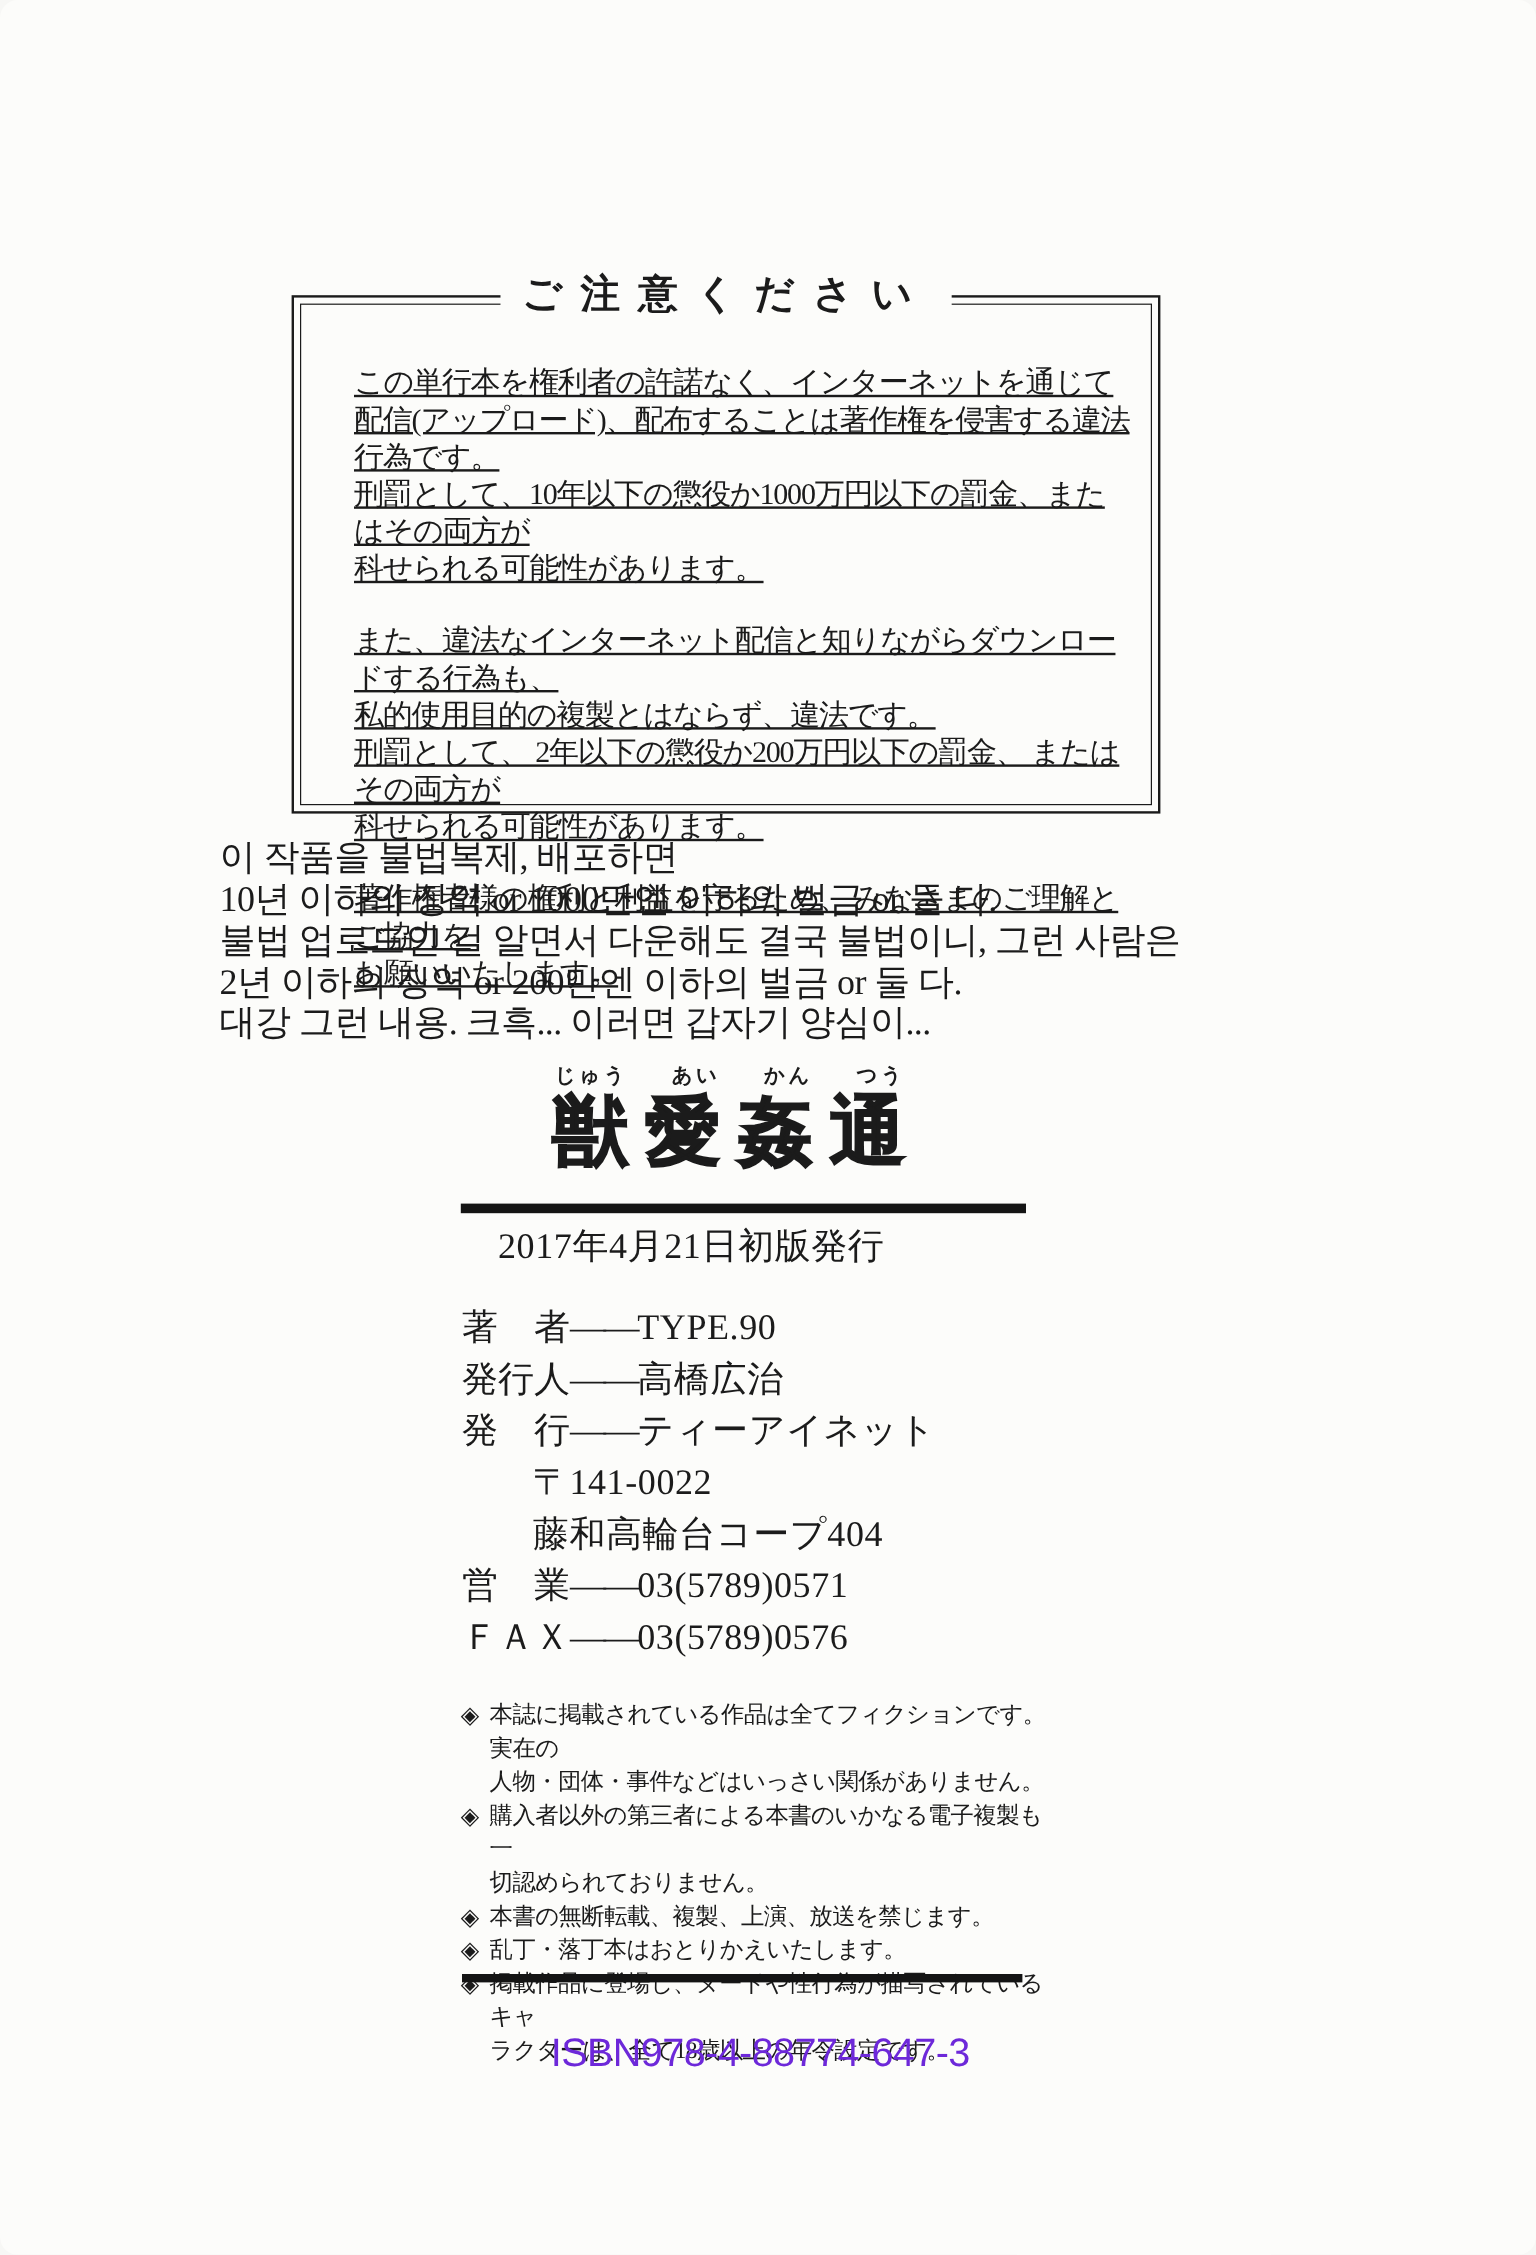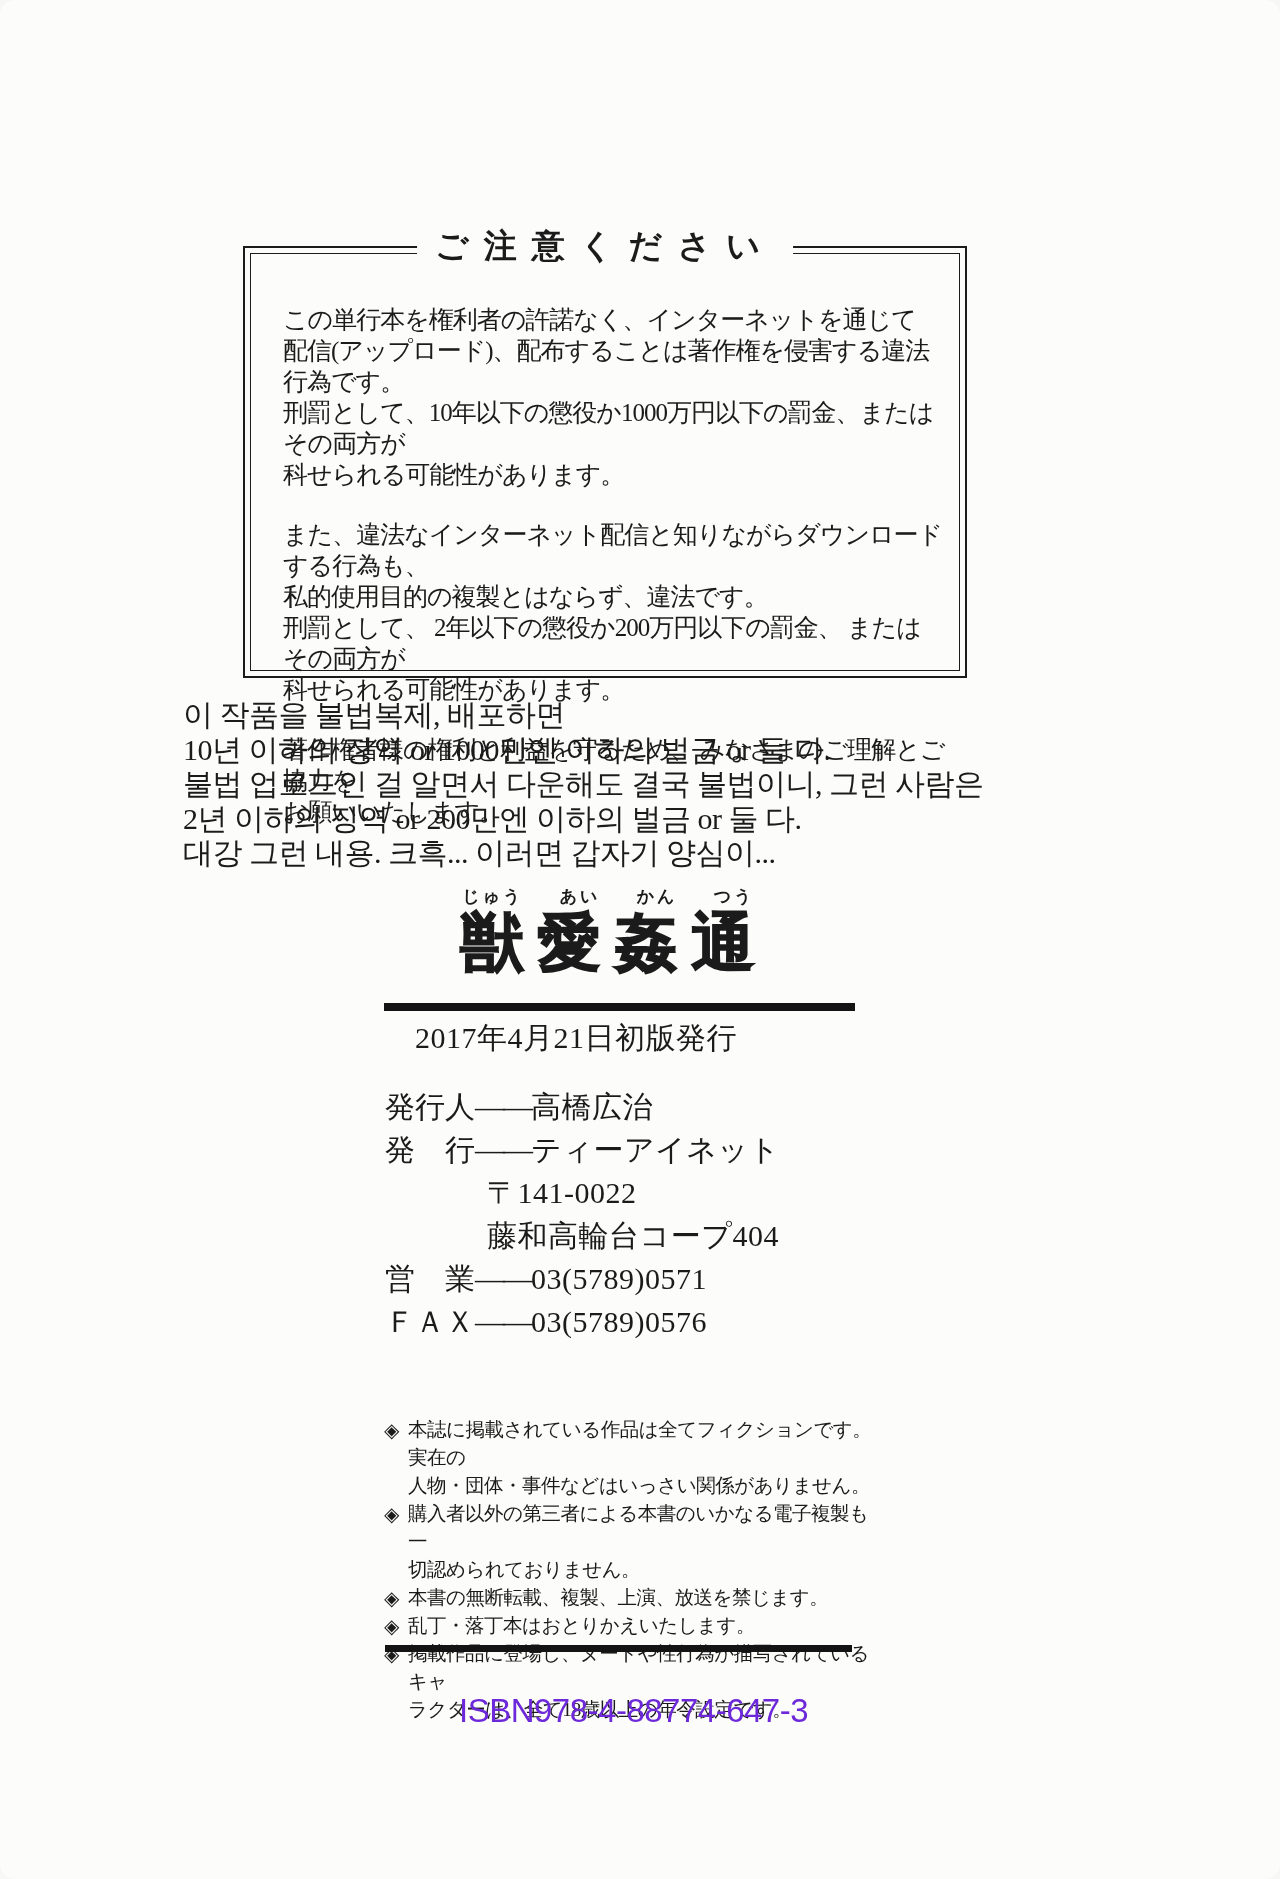--- a/index.html
+++ b/index.html
@@ -30,22 +30,23 @@
     margin:0;background:#fcfcfa;
     padding:0 18px;
     font-size:33px;font-weight:600;letter-spacing:15px;white-space:nowrap;
     line-height:44px;
   }
   .nb-body{
     position:absolute;left:34px;right:20px;top:56px;
     font-size:25px;line-height:31px;letter-spacing:-1px;
   }
   .nb-body p{
-    margin:0 0 29px 4px;
+    margin:0 0 29px 16px;
     white-space:pre-line;
+    text-decoration:underline;
   }
 
   
   .korean{
     position:absolute;left:183px;top:698px;
     font-size:30px;line-height:34.5px;letter-spacing:-0.5px;
     white-space:nowrap;
   }
 
   
@@ -77,21 +78,21 @@
 
   
   .colophon{
     position:absolute;left:385px;top:1085px;
     font-size:30px;
   }
   .crow{height:43px;line-height:43px;white-space:nowrap;}
   .clabel{display:inline-block;min-width:90px;}
   .cdash{letter-spacing:-2px;}
   .cvalue{letter-spacing:0.5px;}
-  .caddr{height:43px;line-height:43px;margin-left:102px;white-space:nowrap;letter-spacing:0.5px;}
+  .caddr{height:43px;line-height:43px;margin-left:59px;white-space:nowrap;letter-spacing:0.5px;}
 
   
   .notes{
     position:absolute;left:384px;top:1416px;width:500px;
     font-size:19.5px;line-height:28px;letter-spacing:-0.5px;
   }
   .note{display:flex;}
   .bullet{
     flex:0 0 24px;font-size:20px;line-height:28px;
   }
@@ -156,20 +157,23 @@
       <span class="kanji">通</span>
     </span>
   </div>
 
   <div class="rule rule1"></div>
 
   <div class="date">2017年4月21日初版発行</div>
 
   <div class="colophon">
     <div class="crow">
+      <span class="clabel">著　者</span><span class="cdash">——</span><span class="cvalue">TYPE.90</span>
+    </div>
+    <div class="crow">
       <span class="clabel">発行人</span><span class="cdash">——</span><span class="cvalue">高橋広治</span>
     </div>
     <div class="crow">
       <span class="clabel">発　行</span><span class="cdash">——</span><span class="cvalue">ティーアイネット</span>
     </div>
     <div class="caddr">〒141-0022</div>
     <div class="caddr">藤和高輪台コープ404</div>
     <div class="crow">
       <span class="clabel">営　業</span><span class="cdash">——</span><span class="cvalue">03(5789)0571</span>
     </div>

